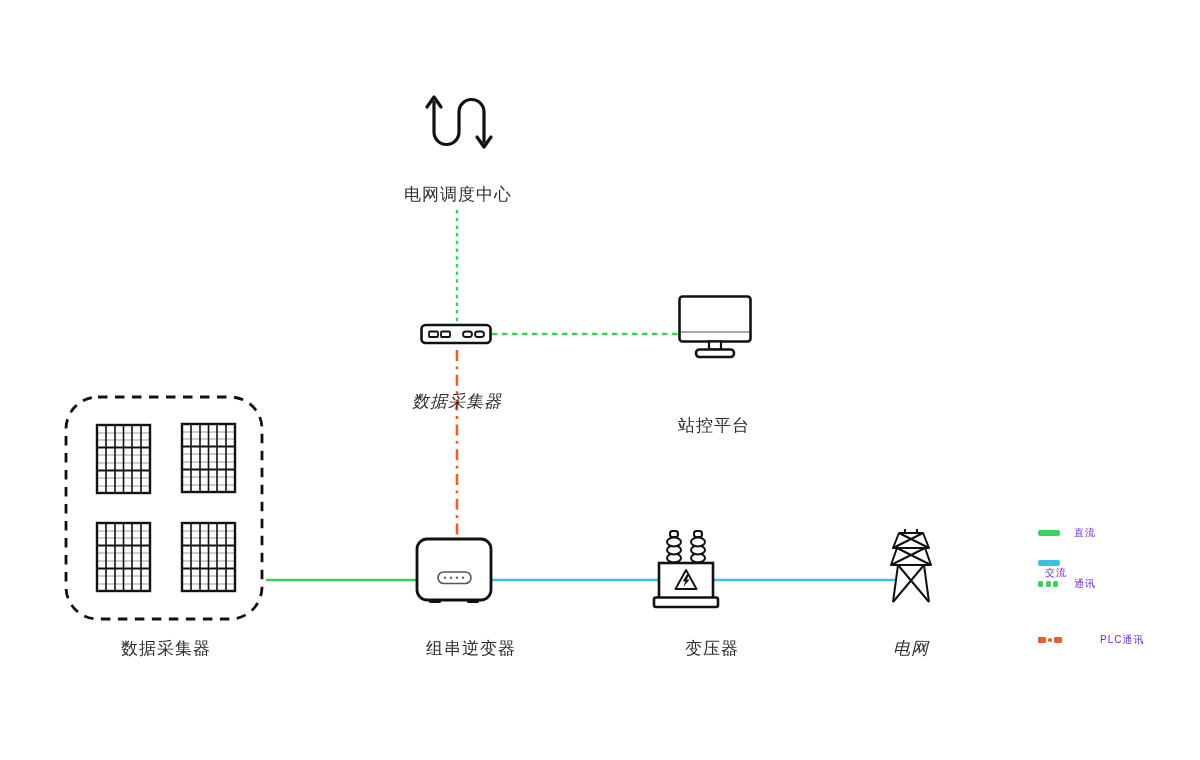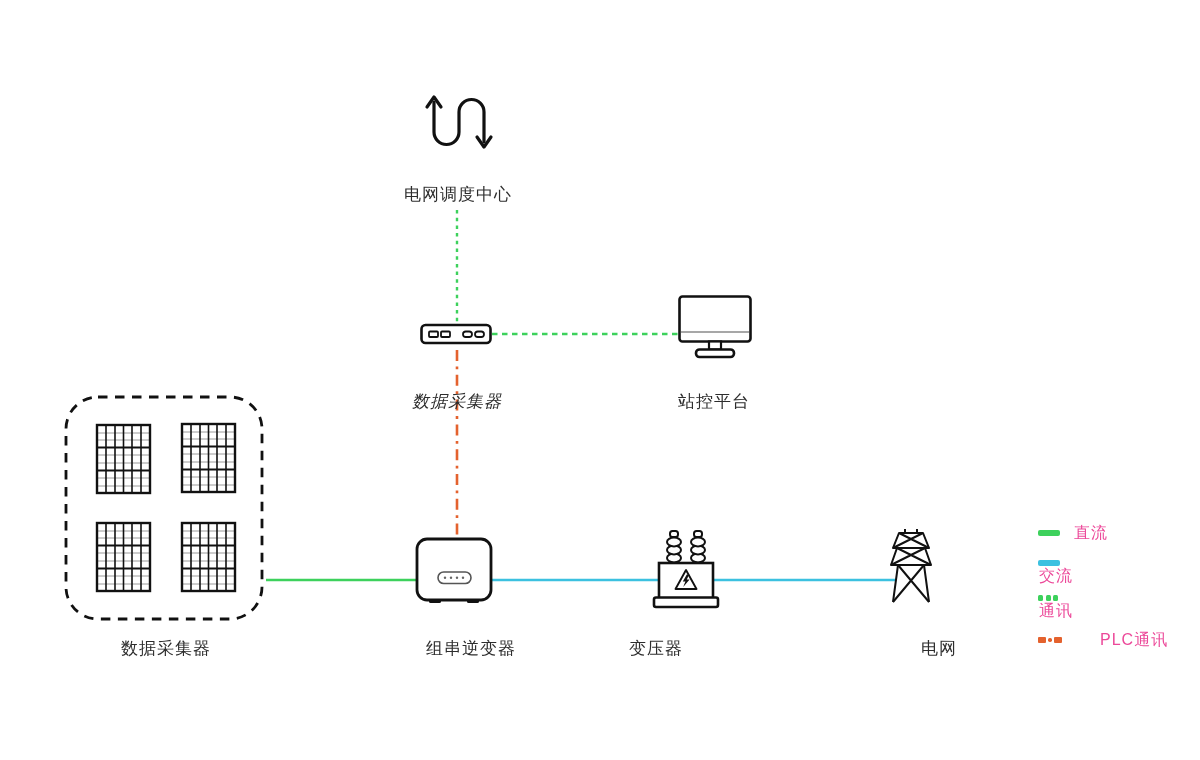--- a/index.html
+++ b/index.html
@@ -13,21 +13,21 @@
   #pv-box{position:absolute;left:64px;top:395px;width:200px;height:226px;z-index:2;}
   
   .legend-row{position:absolute;left:1038px;height:18px;display:flex;align-items:center;z-index:3;}
   .swatch{display:flex;align-items:center;width:24px;margin-right:12px;}
   .sw-solid{width:22px;height:6px;border-radius:2px;}
   .sw-dc{background:#3dd15c;}
   .sw-ac{background:#3cc1e0;}
   .dotbit{width:5px;height:6px;border-radius:1.5px;background:#3dd15c;margin-right:2.5px;}
   .dashbit{width:8px;height:6px;border-radius:1px;background:#e4622e;}
   .plcdot{width:3.5px;height:3.5px;border-radius:50%;background:#e4622e;margin:0 2.5px;}
-  .legend-label{font-size:16px;letter-spacing:1px;color:#ec4899;}
+  .legend-label{font-size:10px;letter-spacing:1px;color:#6d28d9;}
   svg{display:block;}
 </style>
 </head>
 <body>
 
 <div id="canvas">
 
   <svg id="wires" width="1200" height="760" viewBox="0 0 1200 760">
     <line x1="457" y1="210" x2="457" y2="322" stroke="#3dd15c" stroke-width="2.4" stroke-dasharray="3.5 4.2"></line>
     <line x1="492" y1="334" x2="679" y2="334" stroke="#3dd15c" stroke-width="2.4" stroke-dasharray="5.5 4.5"></line>
@@ -57,21 +57,21 @@
   <div class="node-label" style="left:457px;top:390px;font-style:italic;">数据采集器</div>
 
   <div class="node-icon" style="left:678px;top:295px;">
     <svg width="74" height="66" viewBox="0 0 74 66" fill="none">
       <rect x="1.5" y="1.5" width="71" height="45" rx="3" fill="#fff" stroke="#111" stroke-width="2.6"></rect>
       <line x1="3" y1="37" x2="71" y2="37" stroke="#8a8a8a" stroke-width="1.6"></line>
       <rect x="31" y="46.5" width="12" height="8" fill="#fff" stroke="#111" stroke-width="2.2"></rect>
       <rect x="18" y="54.5" width="38" height="7.5" rx="3.5" fill="#fff" stroke="#111" stroke-width="2.6"></rect>
     </svg>
   </div>
-  <div class="node-label" style="left:714px;top:390px;">站控平台</div>
+  <div class="node-label" style="left:714px;top:414px;">站控平台</div>
 
   <div id="pv-box">
     <svg width="200" height="226" viewBox="0 0 200 226">
       <rect x="2" y="2" width="196" height="222" rx="32" fill="none" stroke="#111" stroke-width="2.8" stroke-dasharray="9.5 7.5"></rect>
       <g stroke-linecap="butt">
 
         <g transform="translate(32,29)">
             <use href="#panel"></use>
           </g>
         <g transform="translate(117,28)">
@@ -131,48 +131,48 @@
         <ellipse cx="46" cy="28" rx="7" ry="4.5"></ellipse>
         <ellipse cx="46" cy="20" rx="7" ry="4.5"></ellipse>
         <ellipse cx="46" cy="12" rx="7" ry="4.5"></ellipse>
       </g>
       <rect x="7" y="33" width="54" height="36" fill="#fff" stroke="#111" stroke-width="2.6"></rect>
       <path d="M34 40 L23.5 59 H44.5 Z" fill="none" stroke="#111" stroke-width="1.9" stroke-linejoin="round"></path>
       <path d="M34.8 44.5 L30.8 51.5 H33.4 L31.2 57 L37.6 49.6 H34.8 L37.2 44.5 Z" fill="#111"></path>
       <rect x="2" y="67.5" width="64" height="9.5" rx="2" fill="#fff" stroke="#111" stroke-width="2.6"></rect>
     </svg>
   </div>
-  <div class="node-label" style="left:656px;top:637px;">变压器</div>
+  <div class="node-label" style="left:712px;top:637px;">变压器</div>
 
   <div class="node-icon" style="left:890px;top:528px;">
     <svg width="42" height="78" viewBox="0 0 42 78" fill="none" stroke="#111" stroke-width="2" stroke-linejoin="round">
       <path d="M15 1 V5 M27 1 V5"></path>
       <path d="M9 5 H33 L39 20 H3 Z"></path>
       <path d="M9 5 L39 20 M33 5 L3 20"></path>
       <path d="M7 20 H35 L41 37 H1 Z"></path>
       <path d="M7 20 L41 37 M35 20 L1 37"></path>
       <path d="M8 37 H34 M8 37 L3 74 M34 37 L39 74"></path>
       <path d="M8 37 L39 74 M34 37 L3 74"></path>
     </svg>
   </div>
-  <div class="node-label" style="left:939px;top:637px;">电网</div>
+  <div class="node-label" style="left:911px;top:637px;font-style:italic;">电网</div>
 
   <div class="legend-row" style="top:524px;">
     <span class="swatch">
         <span class="sw-solid sw-dc"></span>
       </span>
     <span class="legend-label">直流</span>
   </div>
   <div class="legend-row" style="top:560px;flex-direction:column;">
     <span class="swatch">
         <span class="sw-solid sw-ac"></span>
       </span>
     <span class="legend-label">交流</span>
   </div>
-  <div class="legend-row" style="top:595px;flex-direction:column;">
+  <div class="legend-row" style="top:575px;">
     <span class="swatch">
       <span class="dotbit"></span>
         <span class="dotbit"></span>
         <span class="dotbit"></span>
     </span>
     <span class="legend-label">通讯</span>
   </div>
   <div class="legend-row" style="top:631px;gap:26px;">
     <span class="swatch">
       <span class="dashbit"></span>

